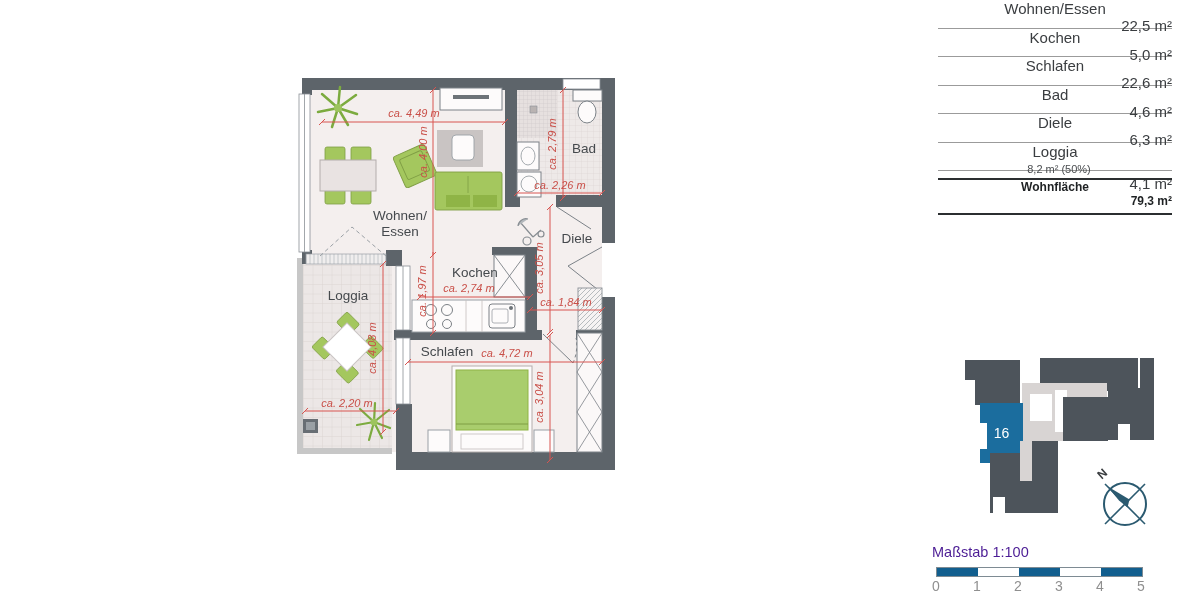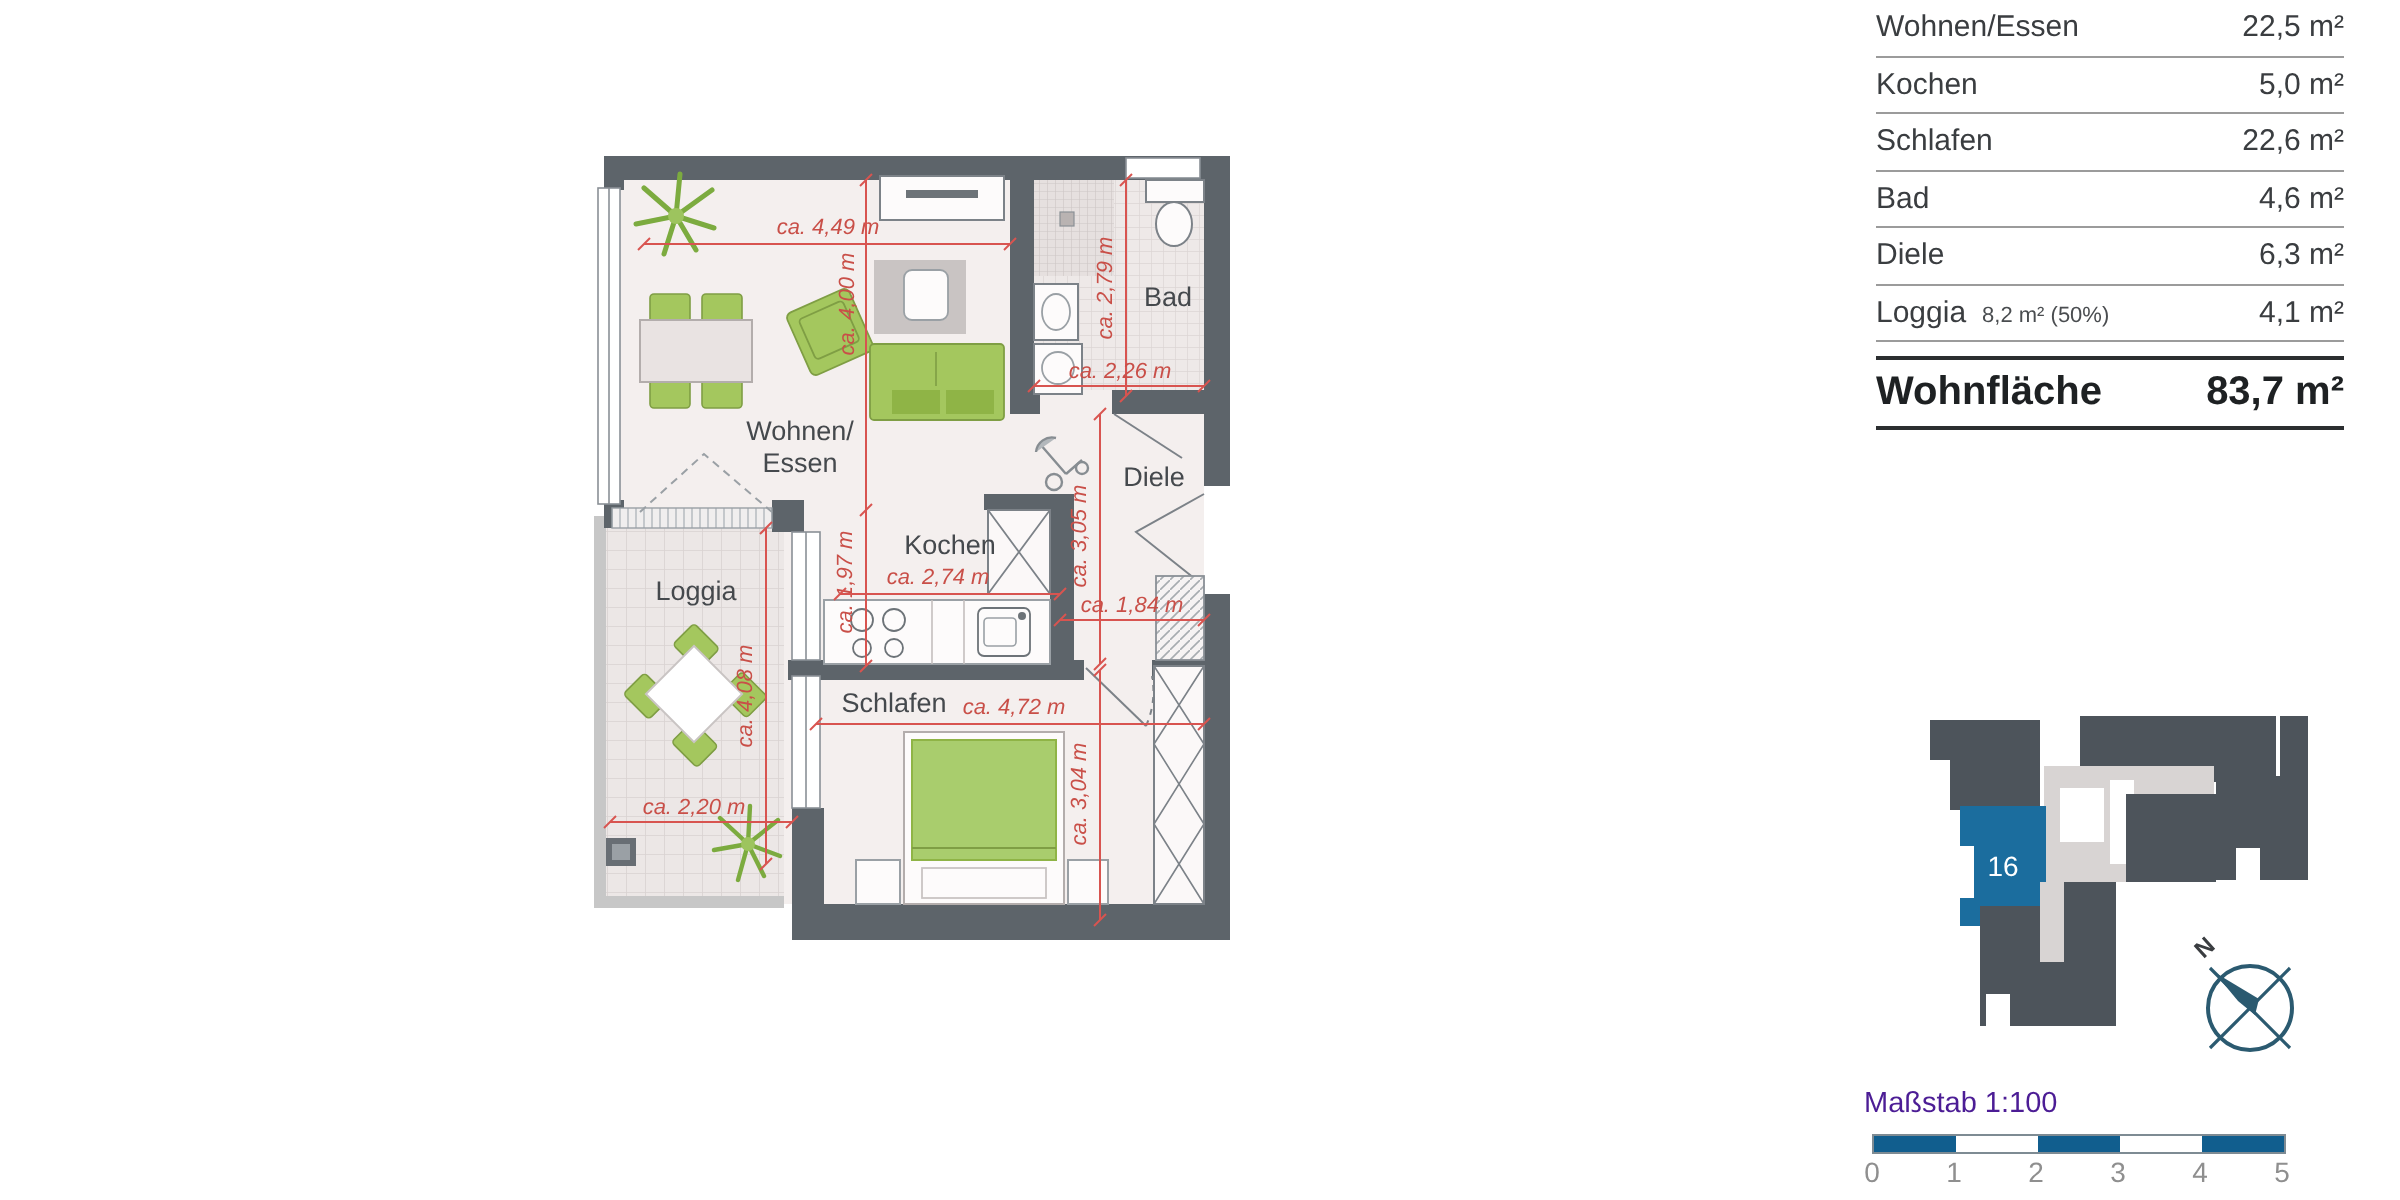--- a/index.html
+++ b/index.html
@@ -2,26 +2,26 @@
 <html><head>
 <meta charset="utf-8">
 <style>
   html,body{margin:0;padding:0;background:#ffffff;}
   body{font-family:"Liberation Sans", sans-serif;}
   #stage{position:relative;width:1200px;height:600px;background:#fff;overflow:hidden;}
 
   
   .area-table{position:absolute;left:938px;top:0;width:234px;}
   .arow{position:relative;height:27.5px;border-bottom:1px solid #9b9b9b;
-        display:flex;align-items:center;font-size:15px;color:#3a3d40;}
+        display:flex;align-items:center;font-size:15px;color:#3a3d40;flex-direction:column;}
   .arow .lbl{flex:0 0 auto;}
   .arow .note{flex:1 1 auto;font-size:11px;color:#4a4d50;margin-left:8px;margin-top:3px;}
   .arow .val{margin-left:auto;}
   .arow.total{border-top:2px solid #2b2e30;border-bottom:2px solid #2b2e30;
-              margin-top:7px;height:33px;font-weight:bold;color:#1e2123;font-size:20px;}
+              margin-top:7px;height:33px;font-weight:bold;color:#1e2123;font-size:12px;}
 
   
   .plan-svg{position:absolute;left:295px;top:72px;}
   .roomlabel{font-size:13.5px;fill:#45494d;}
   .dimtext{font-size:11px;font-style:italic;fill:#c94f48;}
   .dimline{stroke:#d85450;stroke-width:1;}
   .thin{stroke:#7c8288;stroke-width:1;fill:none;}
 
   
   .siteplan{position:absolute;left:960px;top:354px;width:200px;height:166px;}
@@ -317,21 +317,21 @@
       <span class="lbl">Diele</span>
       <span class="val">6,3 m²</span>
     </div>
     <div class="arow">
       <span class="lbl">Loggia</span>
       <span class="note">8,2 m² (50%)</span>
       <span class="val">4,1 m²</span>
     </div>
     <div class="arow total">
       <span class="lbl">Wohnfläche</span>
-      <span class="val">83,7 m²</span>
+      <span class="val">79,3 m²</span>
     </div>
   </div>
 
   <div class="siteplan">
     <div class="sp dark" style="left:5px;  top:6px;  width:55px; height:45px;"></div>
     <div class="sp white" style="left:5px;  top:26px; width:10px; height:25px;"></div>
     <div class="sp dark" style="left:80px; top:4px;  width:68px; height:33px;"></div>
     <div class="sp dark" style="left:148px;top:4px;  width:46px; height:30px;"></div>
     <div class="sp white" style="left:178px;top:4px;  width:2px;  height:30px;"></div>
     <div class="sp light" style="left:62px; top:29px; width:85px; height:58px;"></div>

